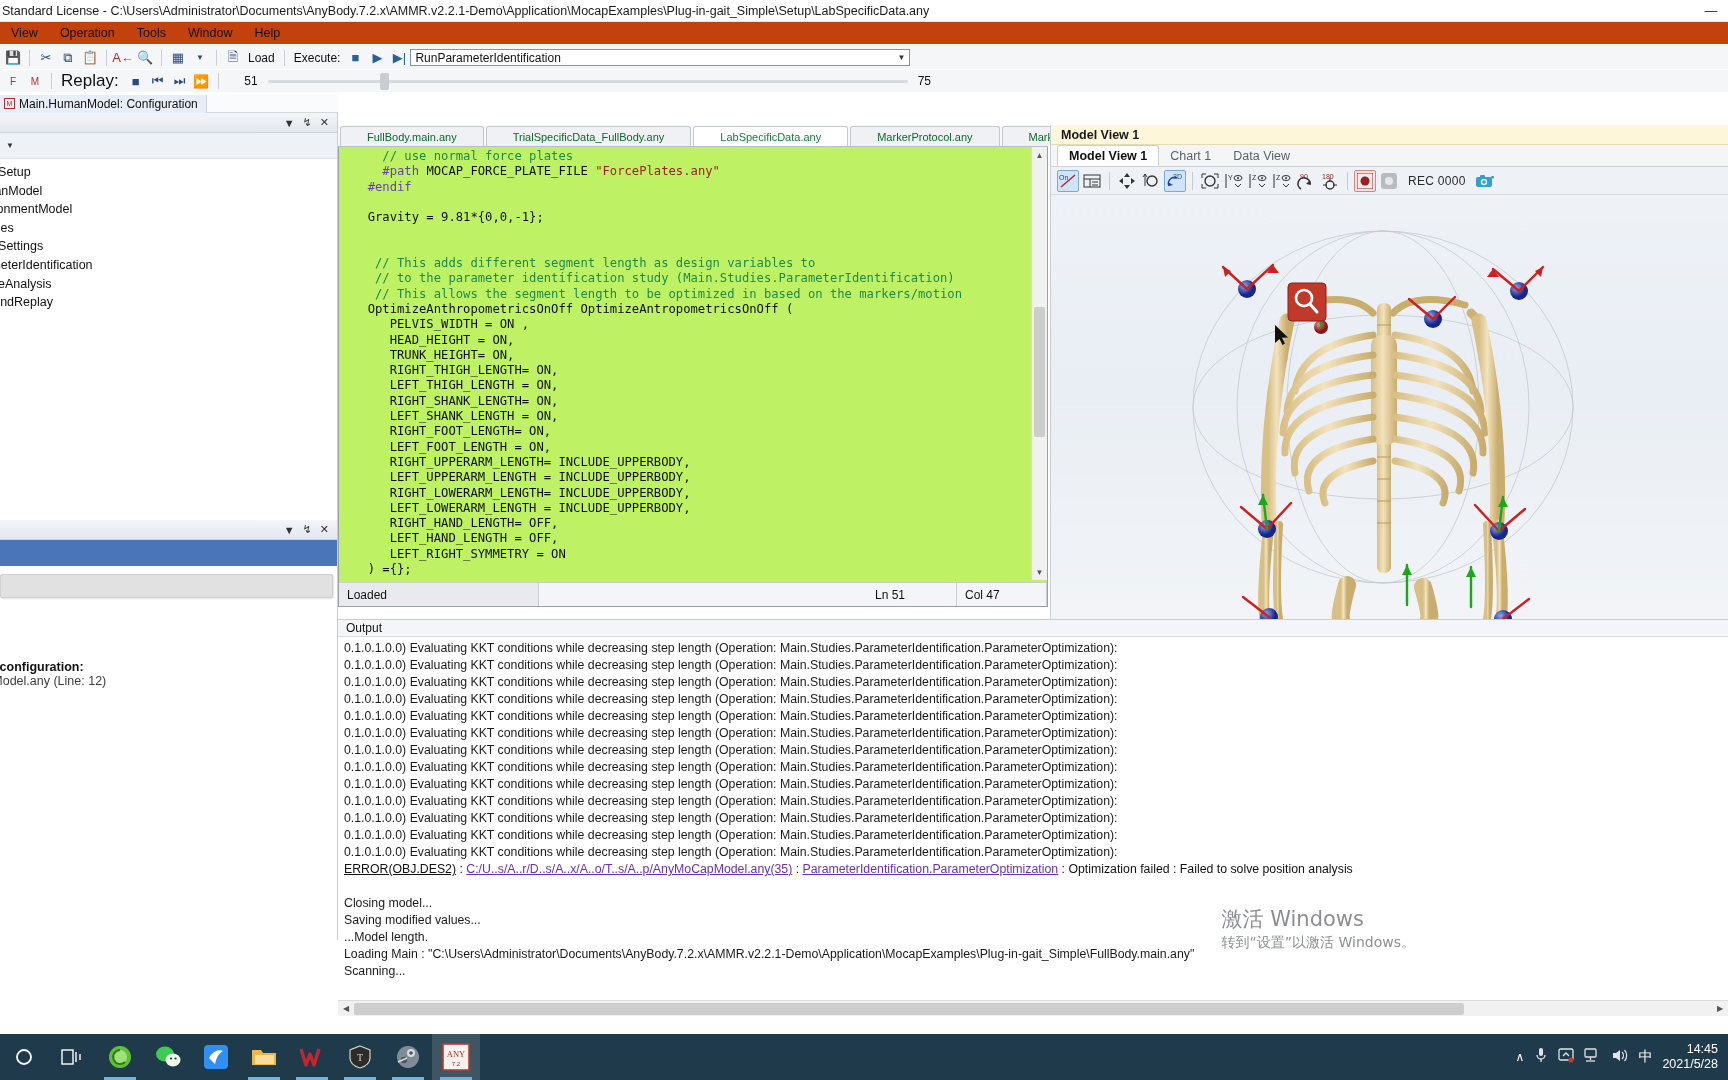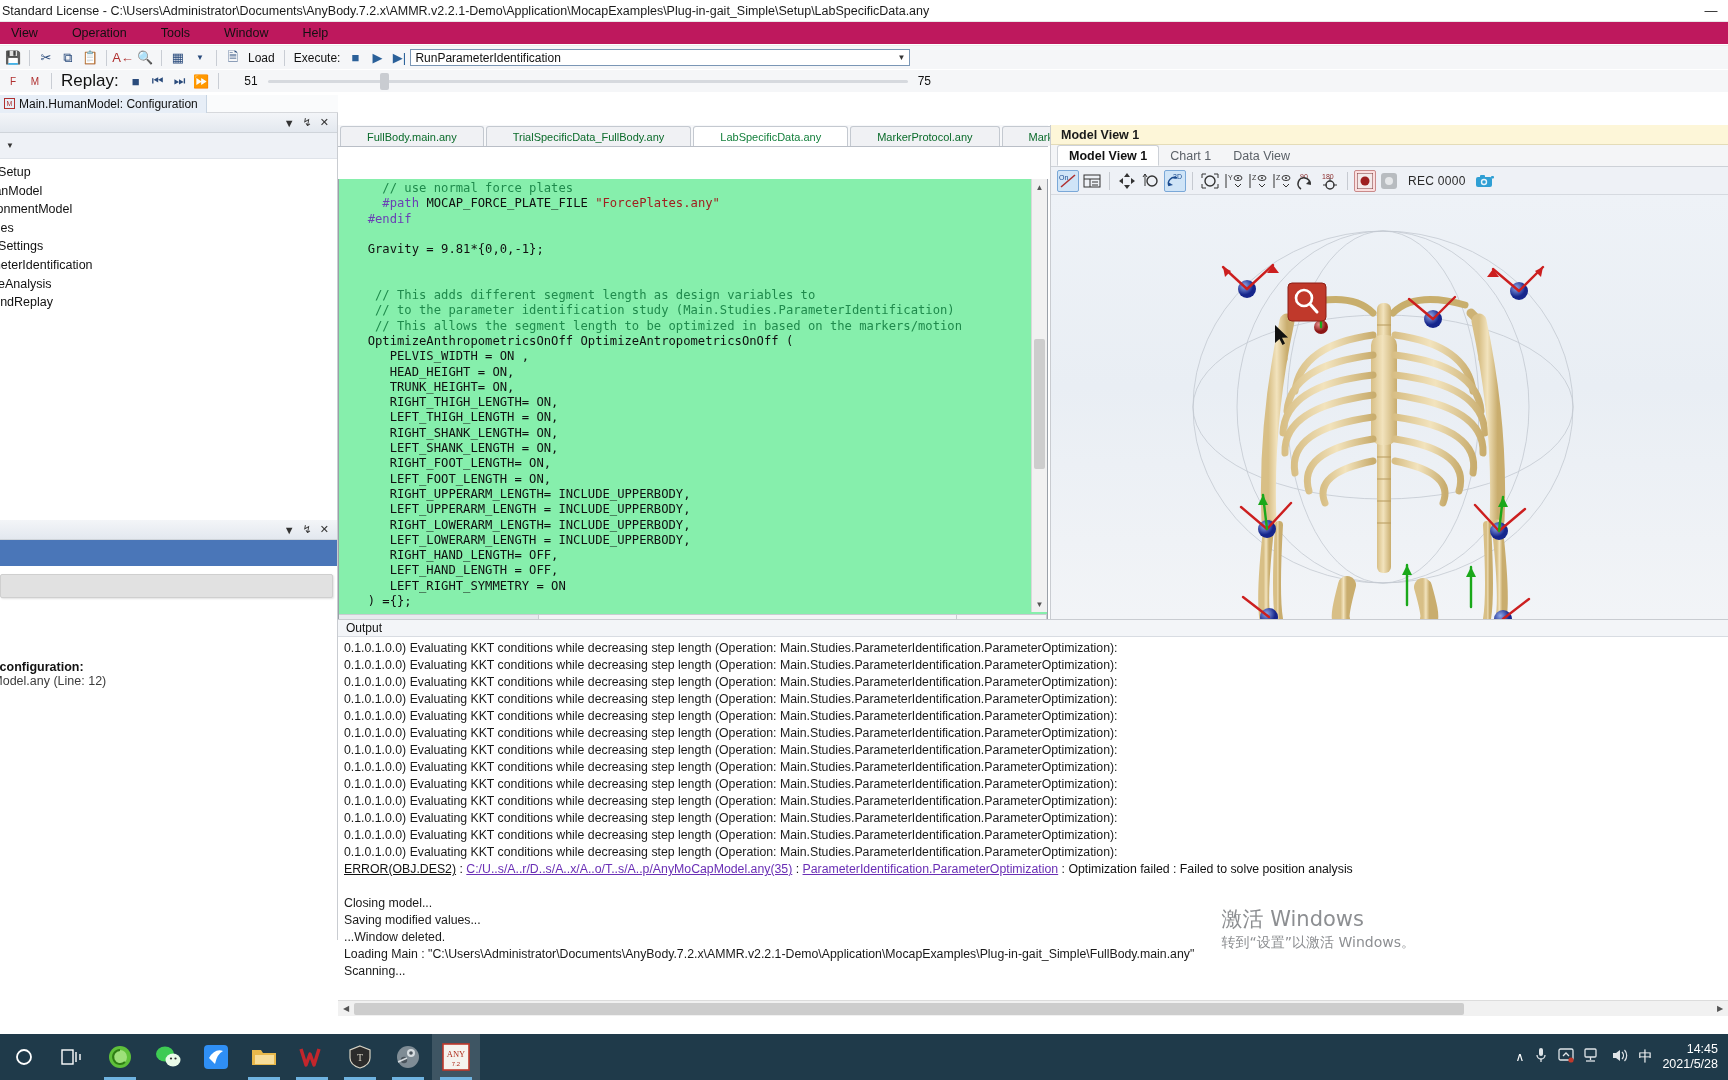--- a/index.html
+++ b/index.html
@@ -19,21 +19,21 @@
     background:#ffffff; border-bottom:1px solid #e8e8e8;
     display:flex; align-items:center;
   }
   .titlebar .ttext { font-size:12.5px; color:#1a1a1a; padding-left:2px; white-space:nowrap; }
   .titlebar .winbtns { margin-left:auto; display:flex; }
   .titlebar .winbtn { width:34px; height:22px; display:flex; align-items:center; justify-content:center; font-size:13px; color:#222; }
 
   
   .menubar {
     position:absolute; left:0; top:22px; width:1728px; height:22px;
-    background:#be185d; display:flex; align-items:center; gap:12px;
+    background:#c2410c; display:flex; align-items:center; gap:0px;
   }
   .menubar .mi { padding:2px 11px; font-size:12.5px; color:#111; cursor:default; }
 
   
   .toolbar1 {
     position:absolute; left:0; top:45px; width:1728px; height:24px;
     background:#f5f6f8; display:flex; align-items:center; padding-left:2px;
     border-top:1px solid #ececec;
   }
   .toolbar2 {
@@ -123,22 +123,22 @@
     height:20px; display:flex; align-items:center; padding:0 26px;
     font-size:11px; color:#0a6b2a; background:#f0f1f4;
     border:1px solid #c4c9d0; border-bottom:none;
     margin-right:2px; border-radius:3px 3px 0 0; white-space:nowrap;
   }
   .etab.active { background:#ffffff; color:#15803d; }
   .etab-nav { display:flex; align-items:center; gap:6px; margin-left:auto; padding:0 8px 2px 8px; color:#1b4b8f; font-size:11px; }
   .etab-nav .x { color:#111; font-size:13px; }
 
   .code-area {
-    position:relative; height:460px; background:#86efac;
-    border:1px solid #9aa0a8; border-top:none; overflow:hidden;margin-top:32px;
+    position:relative; height:460px; background:#bef264;
+    border:1px solid #9aa0a8; border-top:none; overflow:hidden;
   }
   .code-scroll { position:absolute; left:0; top:0; right:16px; bottom:26px; overflow:hidden; padding:2px 0 0 14px; }
   pre.code {
     font-family:"DejaVu Sans Mono","Liberation Mono",monospace;
     font-size:12.2px; line-height:15.3px; color:#101010; white-space:pre;
   }
   .cm { color:#1f8a4c; }
   .pp { color:#6a3fb5; }
   .st { color:#a02020; }
   .kw { color:#101010; }
@@ -670,21 +670,21 @@
         <div class="out-line">0.1.0.1.0.0) Evaluating KKT conditions while decreasing step length (Operation: Main.Studies.ParameterIdentification.ParameterOptimization):</div>
         <div class="out-line">0.1.0.1.0.0) Evaluating KKT conditions while decreasing step length (Operation: Main.Studies.ParameterIdentification.ParameterOptimization):</div>
         <div class="out-line">0.1.0.1.0.0) Evaluating KKT conditions while decreasing step length (Operation: Main.Studies.ParameterIdentification.ParameterOptimization):</div>
         <div class="out-line">0.1.0.1.0.0) Evaluating KKT conditions while decreasing step length (Operation: Main.Studies.ParameterIdentification.ParameterOptimization):</div>
         <div class="out-line">0.1.0.1.0.0) Evaluating KKT conditions while decreasing step length (Operation: Main.Studies.ParameterIdentification.ParameterOptimization):</div>
         <div class="out-line">0.1.0.1.0.0) Evaluating KKT conditions while decreasing step length (Operation: Main.Studies.ParameterIdentification.ParameterOptimization):</div>
         <div class="out-line out-err"><span class="tag">ERROR(OBJ.DES2)</span> : <a href="#">C:/U..s/A..r/D..s/A..x/A..o/T..s/A..p/AnyMoCapModel.any(35)</a> : <a href="#">ParameterIdentification.ParameterOptimization</a> : Optimization failed : Failed to solve position analysis</div>
         <div class="out-line">&nbsp;</div>
         <div class="out-line">Closing model...</div>
         <div class="out-line">Saving modified values...</div>
-        <div class="out-line">...Window deleted.</div>
+        <div class="out-line">...Model length.</div>
         <div class="out-line">Loading  Main :  "C:\Users\Administrator\Documents\AnyBody.7.2.x\AMMR.v2.2.1-Demo\Application\MocapExamples\Plug-in-gait_Simple\FullBody.main.any"</div>
         <div class="out-line">Scanning...</div>
       </div>
     <div class="out-hscroll">
       <div class="hs-left">◀</div>
       <div class="hs-track">
         <div class="hs-thumb"></div>
       </div>
       <div class="hs-right">▶</div>
     </div>

